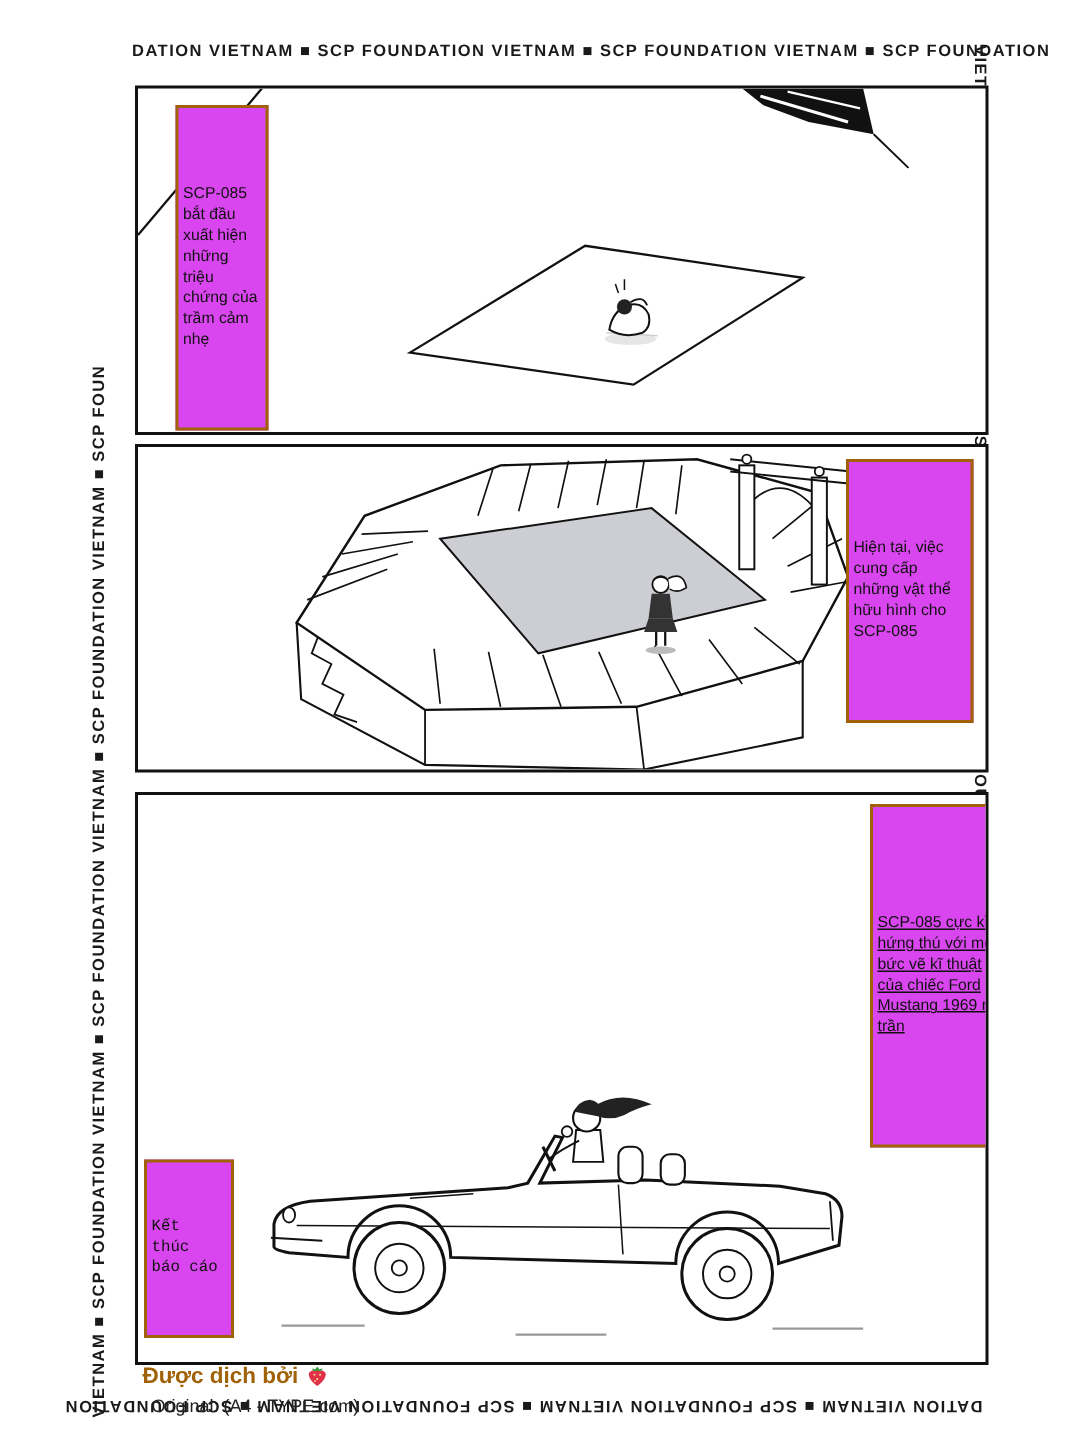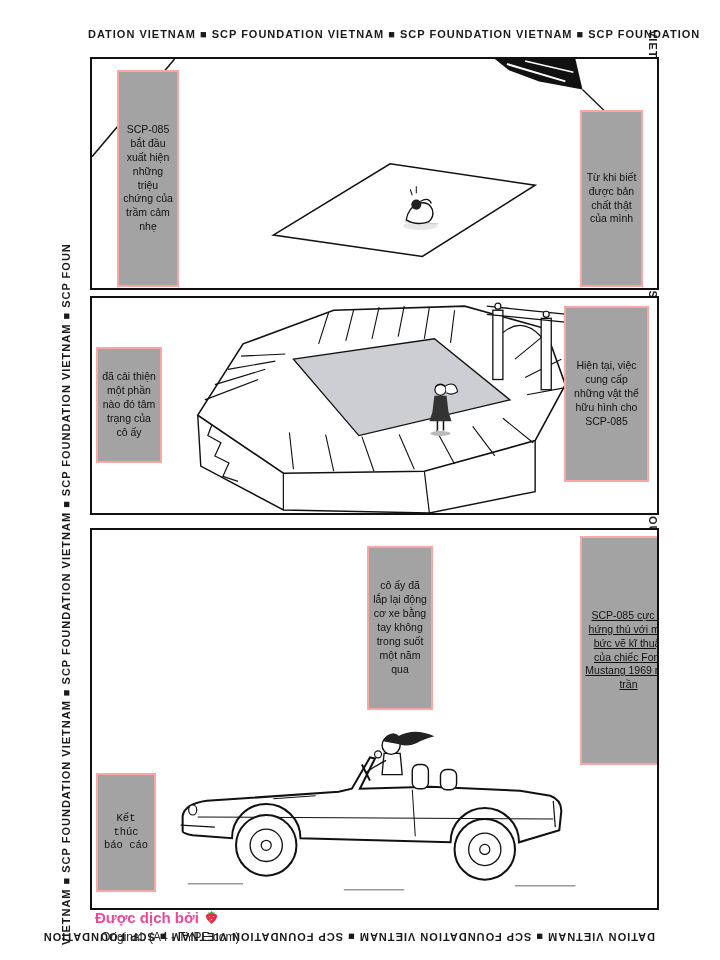--- a/index.html
+++ b/index.html
@@ -16,34 +16,34 @@
   .bt-right { left:659px; top:30px; width:900px; transform:rotate(90deg); transform-origin:0 0; }
   .bt-bottom{ left:95px; top:929px; width:560px; height:14px; transform:rotate(180deg); z-index:1; }
   .panel {
     position:absolute; border:2px solid #111; background:#fff; overflow:hidden;
   }
   .p1 { left:90px; top:57px;  width:565px; height:229px; }
   .p2 { left:90px; top:296px; width:565px; height:215px; }
   .p3 { left:90px; top:528px; width:565px; height:378px; }
   .panel svg { position:absolute; left:0; top:0; width:100%; height:100%; z-index:0; }
   .tbox {
-    position:absolute; z-index:2; border:2px solid #fca5a5; background:#a3a3a3;
-    display:flex; align-items:center; justify-content:center; text-align:center;
+    position:absolute; z-index:2; border:2px solid #a16207; background:#d946ef;
+    display:flex; align-items:center; justify-content:center; 
     font-size:10.5px; line-height:1.32; padding:8px 3px; color:#111;
   }
   .b1l { left:25px;  top:11px;  width:52px; height:197px; }
   .b1r { left:488px; top:51px;  width:53px; height:157px; }
   .b2l { left:4px;   top:49px;  width:56px; height:96px; }
   .b2r { left:472px; top:8px;  width:75px; height:156px; }
   .b3l { left:44px;  top:23px;  width:57px; height:210px; }
   .b3m { left:275px; top:16px;  width:56px; height:144px; }
   .b3r { left:488px; top:6px;   width:87px; height:209px;text-decoration:underline; }
   .b3e { left:4px;   top:243px; width:50px; height:99px;font-family:Liberation Mono, monospace; }
   .credits { position:absolute; left:95px; top:909px; z-index:2; }
-  .credit-line1 { font-size:15px; font-weight:bold; color:#ec4899; display:flex; align-items:center; gap:5px; }
+  .credit-line1 { font-size:15px; font-weight:bold; color:#a16207; display:flex; align-items:center; gap:5px; }
   .credit-line2 { font-size:12px; color:#222; margin-top:4px; margin-left:6px; }
   .straw { width:15px; height:15px; display:inline-block; }
 </style>
 </head>
 <body>
 
 <div class="border-text bt-top">DATION VIETNAM ■ SCP FOUNDATION VIETNAM ■ SCP FOUNDATION VIETNAM ■ SCP FOUNDATION</div>
 <div class="border-text bt-left">VIETNAM ■ SCP FOUNDATION VIETNAM ■ SCP FOUNDATION VIETNAM ■ SCP FOUNDATION VIETNAM ■ SCP FOUN</div>
 <div class="border-text bt-right">VIETNAM ■ SCP FOUNDATION VIETNAM ■ SCP FOUNDATION VIETNAM ■ SCP FOUNDATION VIETNAM ■ SCP FOUN</div>
 <div class="border-text bt-bottom">DATION VIETNAM ■ SCP FOUNDATION VIETNAM ■ SCP FOUNDATION VIETNAM ■ SCP FOUNDATION</div>
@@ -57,21 +57,20 @@
     <path d="M487,30 L510,52" stroke="#111" stroke-width="1.3" fill="none"></path>
     <polygon points="180,173 296,103 440,124 328,194" fill="#fff" stroke="#111" stroke-width="1.5"></polygon>
     <ellipse cx="326" cy="164" rx="17" ry="4" fill="#e6e6e6"></ellipse>
     <path d="M310,160 L344,162" stroke="#cfcfcf" stroke-width="1" fill="none"></path>
     <path d="M312,158 Q314,146 324,142 Q334,139 338,148 Q340,156 334,160 Q322,164 312,158 Z" fill="#fff" stroke="#111" stroke-width="1.3"></path>
     <circle cx="322" cy="143" r="5" fill="#222"></circle>
     <path d="M326,140 Q334,135 337,142" stroke="#111" stroke-width="1.2" fill="none"></path>
     <path d="M316,128 L318,134 M322,125 L322,132" stroke="#111" stroke-width="1" fill="none"></path>
   </svg>
   <div class="tbox b1l">SCP-085 bắt đầu xuất hiện những triệu chứng của trầm cảm nhẹ</div>
-  <div class="tbox b1r">Từ khi biết được bản chất thật của mình</div>
 </section>
 
 <section class="panel p2">
   <svg viewBox="0 0 561 211" preserveAspectRatio="none">
 
     <path d="M105,115 L108,165 L190,208 L335,211 L440,190 L440,140" fill="#fff" stroke="#111" stroke-width="1.4"></path>
     <path d="M190,172 L190,208 M330,170 L335,211" stroke="#111" stroke-width="1.2" fill="none"></path>
 
     <path d="M108,115 L120,122 L115,135 L128,142 L122,155 L136,162 L130,175 L145,180" fill="none" stroke="#111" stroke-width="1.2"></path>
 
@@ -92,21 +91,20 @@
     <circle cx="451" cy="16" r="3" fill="#fff" stroke="#111" stroke-width="1.2"></circle>
 
     <ellipse cx="346" cy="133" rx="10" ry="2.5" fill="#bbb"></ellipse>
     <path d="M343,120 L343,130 M349,120 L349,130" stroke="#111" stroke-width="1.5" fill="none"></path>
     <polygon points="338,112 354,112 357,121 335,121" fill="#333"></polygon>
     <polygon points="340,96 352,96 354,112 338,112" fill="#333"></polygon>
     <circle cx="346" cy="90" r="5.5" fill="#fff" stroke="#111" stroke-width="1.2"></circle>
     <path d="M351,86 Q361,81 363,92 Q357,96 352,93" fill="#fff" stroke="#111" stroke-width="1.1"></path>
     <path d="M341,87 Q346,83 351,87" stroke="#111" stroke-width="1" fill="none"></path>
   </svg>
-  <div class="tbox b2l">đã cải thiện một phần nào đó tâm trạng của cô ấy</div>
   <div class="tbox b2r">Hiện tại, việc cung cấp những vật thể hữu hình cho SCP-085</div>
 </section>
 
 <section class="panel p3">
   <svg viewBox="0 0 561 374" preserveAspectRatio="none">
 
     <path d="M95,350 L150,350 M250,356 L310,356 M420,352 L480,352" stroke="#999" stroke-width="1.5" fill="none"></path>
 
     <path d="M90,298 L90,283 Q92,271 114,268 L245,259 L258,256 L276,225 L281,226 L266,256 L336,254 L425,258 L455,263 Q466,267 466,278 L464,297 L424,309 A34,34 0 0 0 356,309 L207,305 A34,34 0 0 0 139,305 L100,302 Q90,300 90,298 Z" fill="#fff" stroke="#111" stroke-width="2"></path>
 
@@ -128,21 +126,20 @@
     <circle cx="297" cy="213" r="9" fill="#fff" stroke="#111" stroke-width="1.4"></circle>
     <path d="M289,209 Q291,202 299,201 Q306,202 306,208 L304,204 Q320,195 340,204 Q329,207 322,211 Q313,215 305,212 Z" fill="#222"></path>
 
     <circle cx="173" cy="312" r="30" fill="#fff" stroke="#111" stroke-width="2"></circle>
     <circle cx="173" cy="312" r="16" fill="#fff" stroke="#111" stroke-width="1.3"></circle>
     <circle cx="173" cy="312" r="5" fill="#fff" stroke="#111" stroke-width="1.2"></circle>
     <circle cx="390" cy="316" r="30" fill="#fff" stroke="#111" stroke-width="2"></circle>
     <circle cx="390" cy="316" r="16" fill="#fff" stroke="#111" stroke-width="1.3"></circle>
     <circle cx="390" cy="316" r="5" fill="#fff" stroke="#111" stroke-width="1.2"></circle>
   </svg>
-  <div class="tbox b3m">cô ấy đã lắp lại động cơ xe bằng tay không trong suốt một năm qua</div>
   <div class="tbox b3r">SCP-085 cực kì hứng thú với một bức vẽ kĩ thuật của chiếc Ford Mustang 1969 mui trần</div>
   <div class="tbox b3e">Kết thúc báo cáo</div>
 </section>
 
 <div class="credits">
   <div class="credit-line1">
     <span>Được dịch bởi</span>
     <span class="straw">
       <svg viewBox="0 0 16 16" width="15" height="15">
         <path d="M8,15 C4,12 2,9 2,6.5 C2,4.5 4.5,3.5 8,3.5 C11.5,3.5 14,4.5 14,6.5 C14,9 12,12 8,15 Z" fill="#e0314b"></path>

